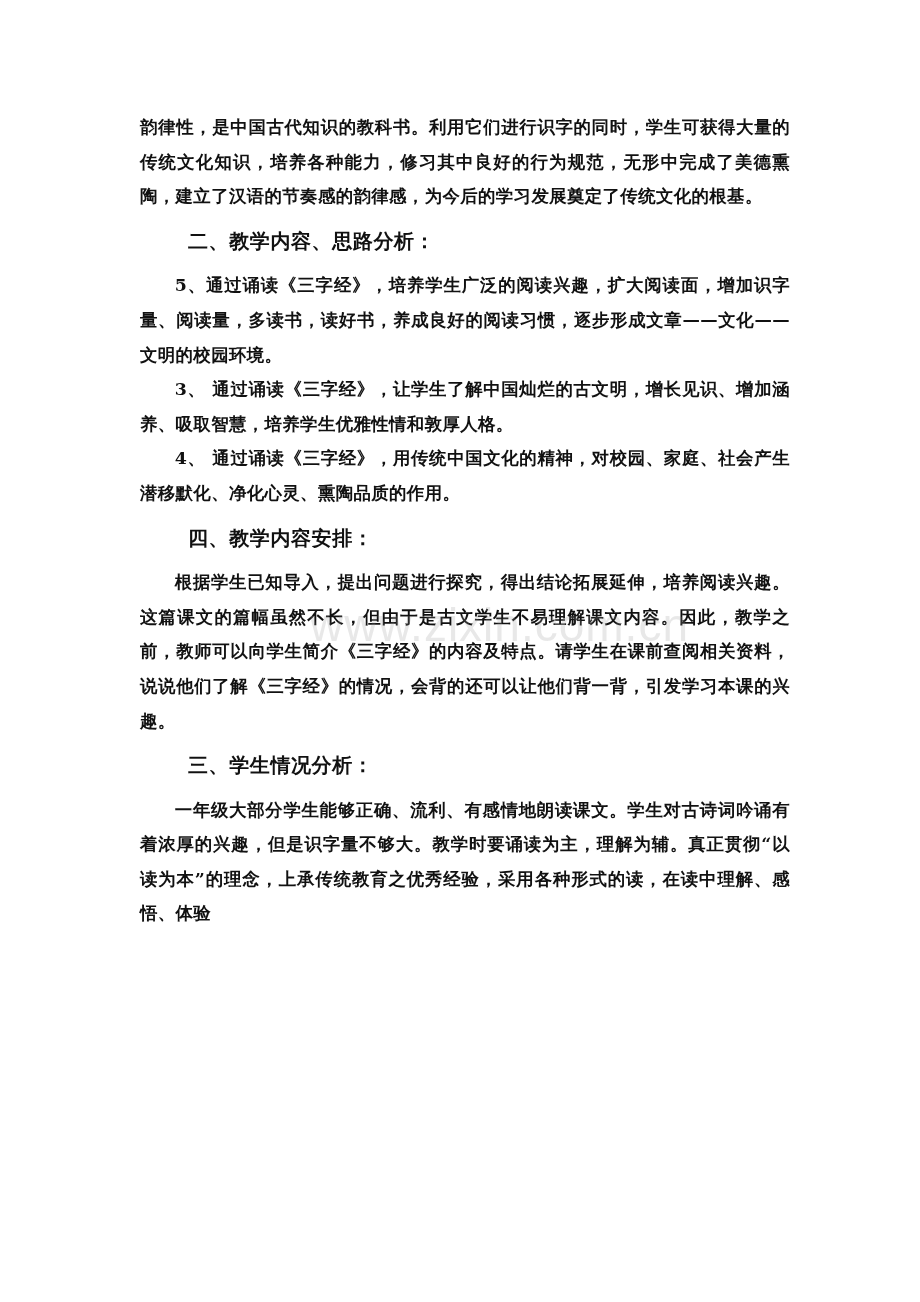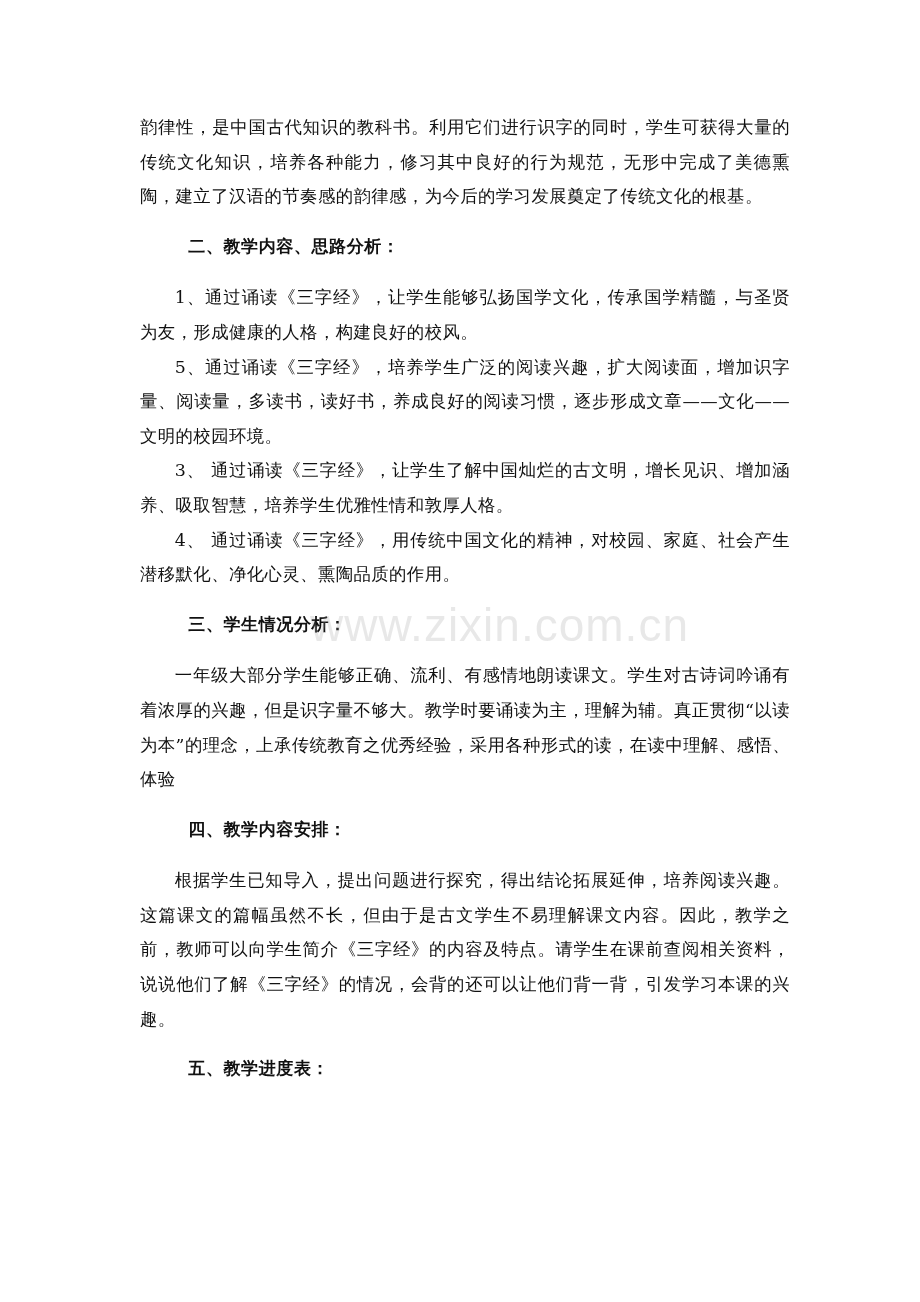--- a/index.html
+++ b/index.html
@@ -21,32 +21,33 @@
       top: 110px;
       width: 650px;
     }
     .para {
       margin: 0;
       font-size: 17.4px;
       line-height: 34.6px;
       text-align: justify;
       text-justify: inter-character;
       letter-spacing: 0.4px;
+      font-weight: bold;
     }
     .para.first {
       text-indent: 0;
     }
     .para.indent {
       text-indent: 2em;
     }
     .heading {
-      margin: 16px;
+      margin: 10px;
       font-family: Liberation Sans, sans-serif;
       font-weight: bold;
-      font-size: 17px;
+      font-size: 20px;
       line-height: 34.6px;
       text-indent: 1.9em;
       letter-spacing: 0.6px;
     }
     .watermark {
       position: absolute;
       left: 310px;
       top: 598px;
       font-family: "Liberation Sans", "DejaVu Sans", sans-serif;
       font-size: 46px;
@@ -57,34 +58,30 @@
     }
   </style>
 </head>
 <body>
 
 <div class="page">
   <p class="para first">韵律性，是中国古代知识的教科书。利用它们进行识字的同时，学生可获得大量的传统文化知识，培养各种能力，修习其中良好的行为规范，无形中完成了美德熏陶，建立了汉语的节奏感的韵律感，为今后的学习发展奠定了传统文化的根基。</p>
 
   <section>
     <h2 class="heading">二、教学内容、思路分析：</h2>
-    <p class="para indent">1、通过诵读《三字经》，让学生能够弘扬国学文化，传承国学精髓，与圣贤为友，形成健康的人格，构建良好的校风。</p>
     <p class="para indent">5、通过诵读《三字经》，培养学生广泛的阅读兴趣，扩大阅读面，增加识字量、阅读量，多读书，读好书，养成良好的阅读习惯，逐步形成文章——文化——文明的校园环境。</p>
     <p class="para indent">3、 通过诵读《三字经》，让学生了解中国灿烂的古文明，增长见识、增加涵养、吸取智慧，培养学生优雅性情和敦厚人格。</p>
     <p class="para indent">4、 通过诵读《三字经》，用传统中国文化的精神，对校园、家庭、社会产生潜移默化、净化心灵、熏陶品质的作用。</p>
-  </section>
-
-  <section>
-    <h2 class="heading">三、学生情况分析：</h2>
-    <p class="para indent">一年级大部分学生能够正确、流利、有感情地朗读课文。学生对古诗词吟诵有着浓厚的兴趣，但是识字量不够大。教学时要诵读为主，理解为辅。真正贯彻“以读为本”的理念，上承传统教育之优秀经验，采用各种形式的读，在读中理解、感悟、体验</p>
   </section>
 
   <section>
     <h2 class="heading">四、教学内容安排：</h2>
     <p class="para indent">根据学生已知导入，提出问题进行探究，得出结论拓展延伸，培养阅读兴趣。这篇课文的篇幅虽然不长，但由于是古文学生不易理解课文内容。因此，教学之前，教师可以向学生简介《三字经》的内容及特点。请学生在课前查阅相关资料，说说他们了解《三字经》的情况，会背的还可以让他们背一背，引发学习本课的兴趣。</p>
   </section>
 
   <section>
-    <h2 class="heading">五、教学进度表：</h2>
+    <h2 class="heading">三、学生情况分析：</h2>
+    <p class="para indent">一年级大部分学生能够正确、流利、有感情地朗读课文。学生对古诗词吟诵有着浓厚的兴趣，但是识字量不够大。教学时要诵读为主，理解为辅。真正贯彻“以读为本”的理念，上承传统教育之优秀经验，采用各种形式的读，在读中理解、感悟、体验</p>
   </section>
+
 </div>
 
 <div class="watermark">www.zixin.com.cn</div>
 
 </body></html>

